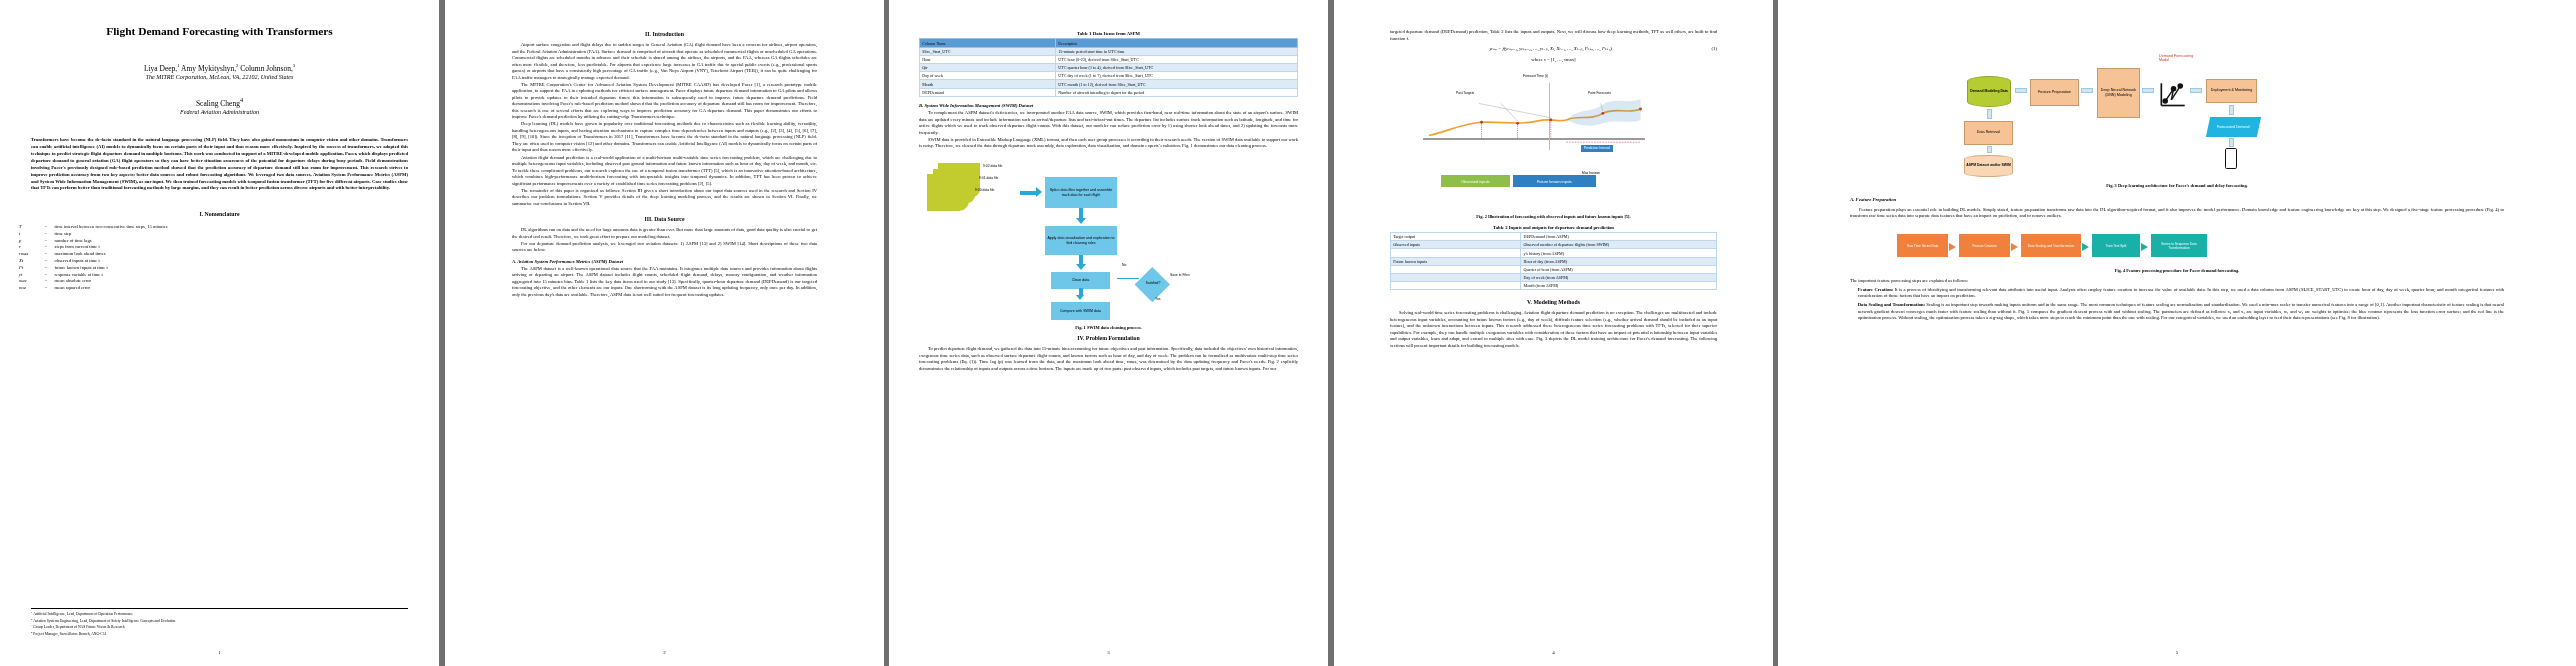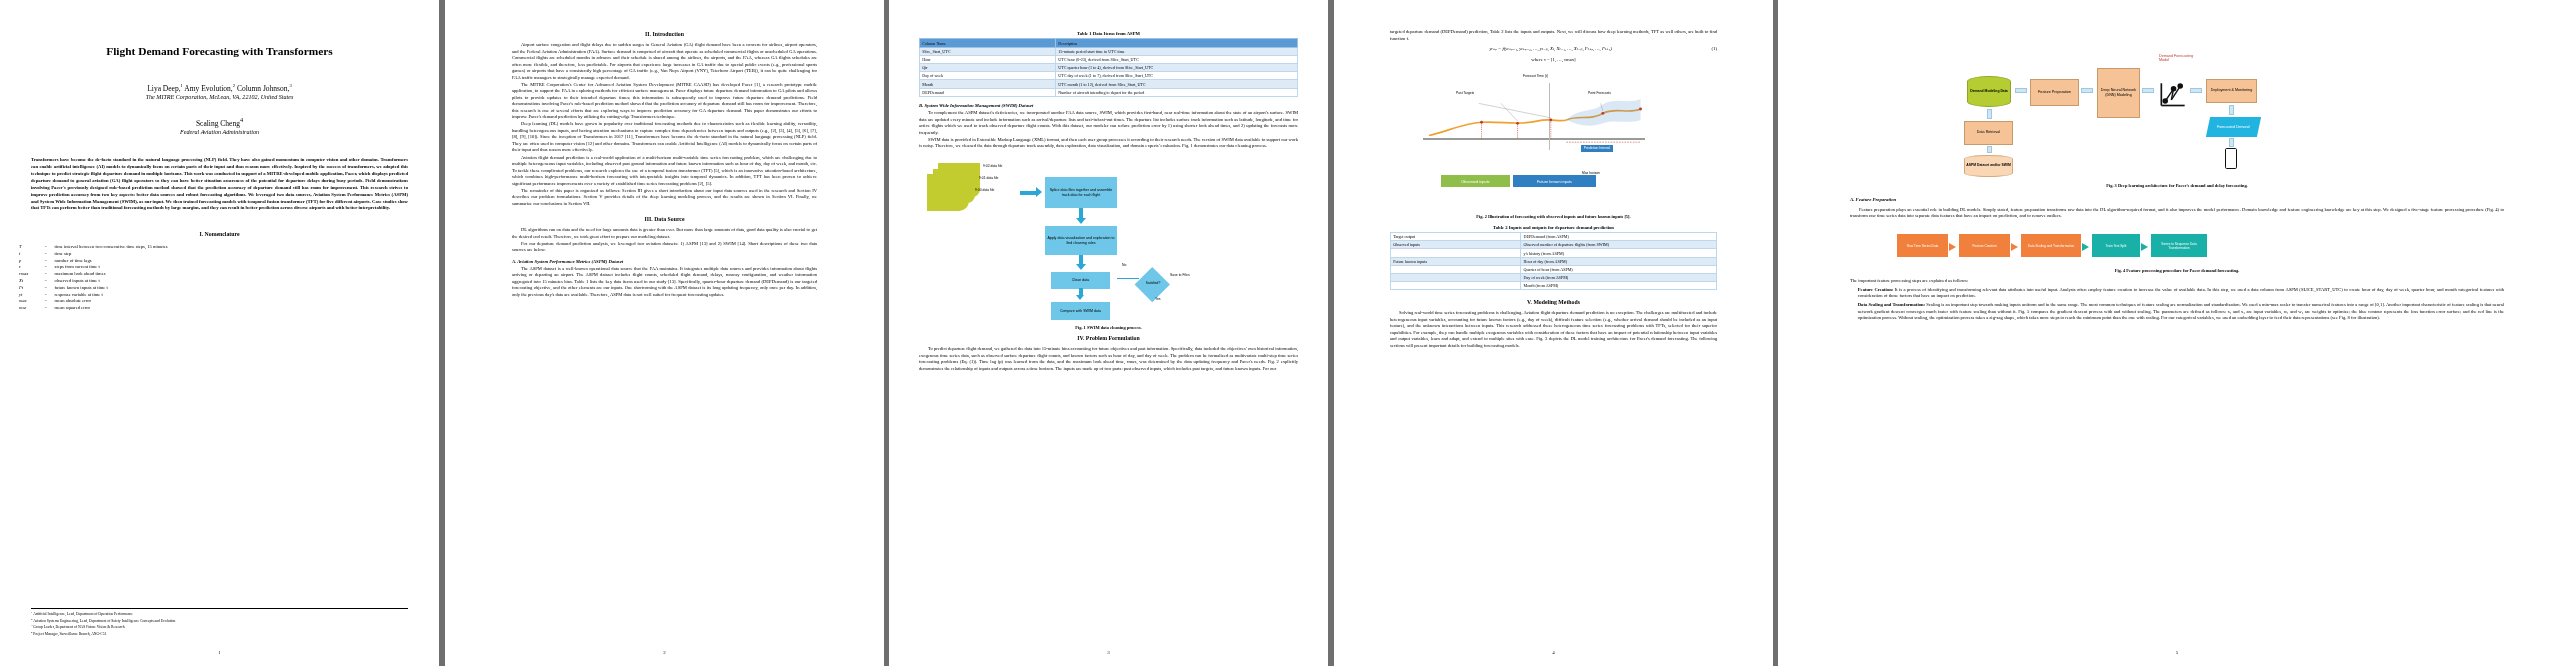--- a/index.html
+++ b/index.html
@@ -28,21 +28,21 @@
     color: #111;
   }
 
   
   .title {
     font-weight: bold;
     font-size: 11.4px;
     line-height: 1.28;
     text-align: center;
     margin: 0 24.5px;
-    padding-top: 44px;
+    padding-top: 24px;
     color: #000;
   }
   .authors {
     text-align: center;
     font-size: 7.5px;
     margin-top: 24.5px;
     color: #000;
   }
   .authors sup { font-size: 4.7px; vertical-align: super; }
   .affil {
@@ -302,21 +302,21 @@
 </style>
 </head>
 <body>
 
 <div id="sheet">
 
   <div class="page" style="left:0; width:439px;">
     <div class="title">Flight Demand Forecasting with Transformers</div>
 
     <div class="authors">
-      <span>Liya Deep,</span><sup>1</sup><span> Amy Evolution,</span><sup>2</sup><span> Column Johnson,</span><sup>3</sup>
+      <span>Liya Deep,</span><sup>1</sup><span> Amy Mykityshyn,</span><sup>2</sup><span> Column Johnson,</span><sup>3</sup>
     </div>
     <div class="affil">The MITRE Corporation, McLean, VA, 22102, United States</div>
 
     <div class="authors2">
       <span>Scaling Cheng</span><sup>4</sup>
     </div>
     <div class="affil">Federal Aviation Administration</div>
 
     <div class="abstract">Transformers have become the de-facto standard in the natural language processing (NLP) field. They have also gained momentum in computer vision and other domains. Transformers can enable artificial intelligence (AI) models to dynamically focus on certain parts of their input and thus reason more effectively. Inspired by the success of transformers, we adopted this technique to predict strategic flight departure demand in multiple horizons. This work was conducted in support of a MITRE-developed mobile application, Pacer, which displays predicted departure demand to general aviation (GA) flight operators so they can have better situation awareness of the potential for departure delays during busy periods. Field demonstrations involving Pacer's previously designed rule-based prediction method showed that the prediction accuracy of departure demand still has room for improvement. This research strives to improve prediction accuracy from two key aspects: better data sources and robust forecasting algorithms. We leveraged two data sources, Aviation System Performance Metrics (ASPM) and System Wide Information Management (SWIM), as our input. We then trained forecasting models with temporal fusion transformer (TFT) for five different airports. Case studies show that TFTs can perform better than traditional forecasting methods by large margins, and they can result in better prediction across diverse airports and with better interpretability.</div>
 

